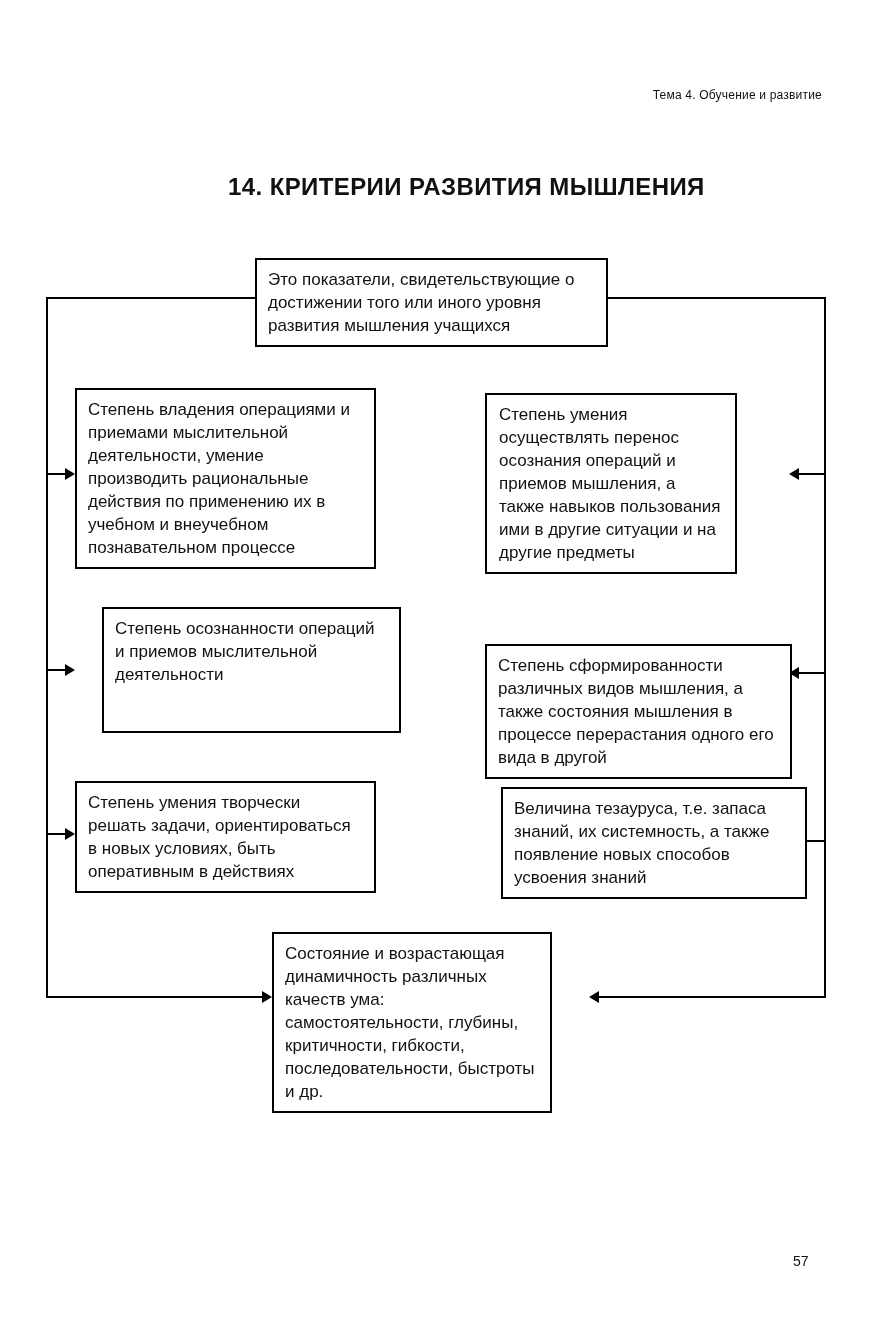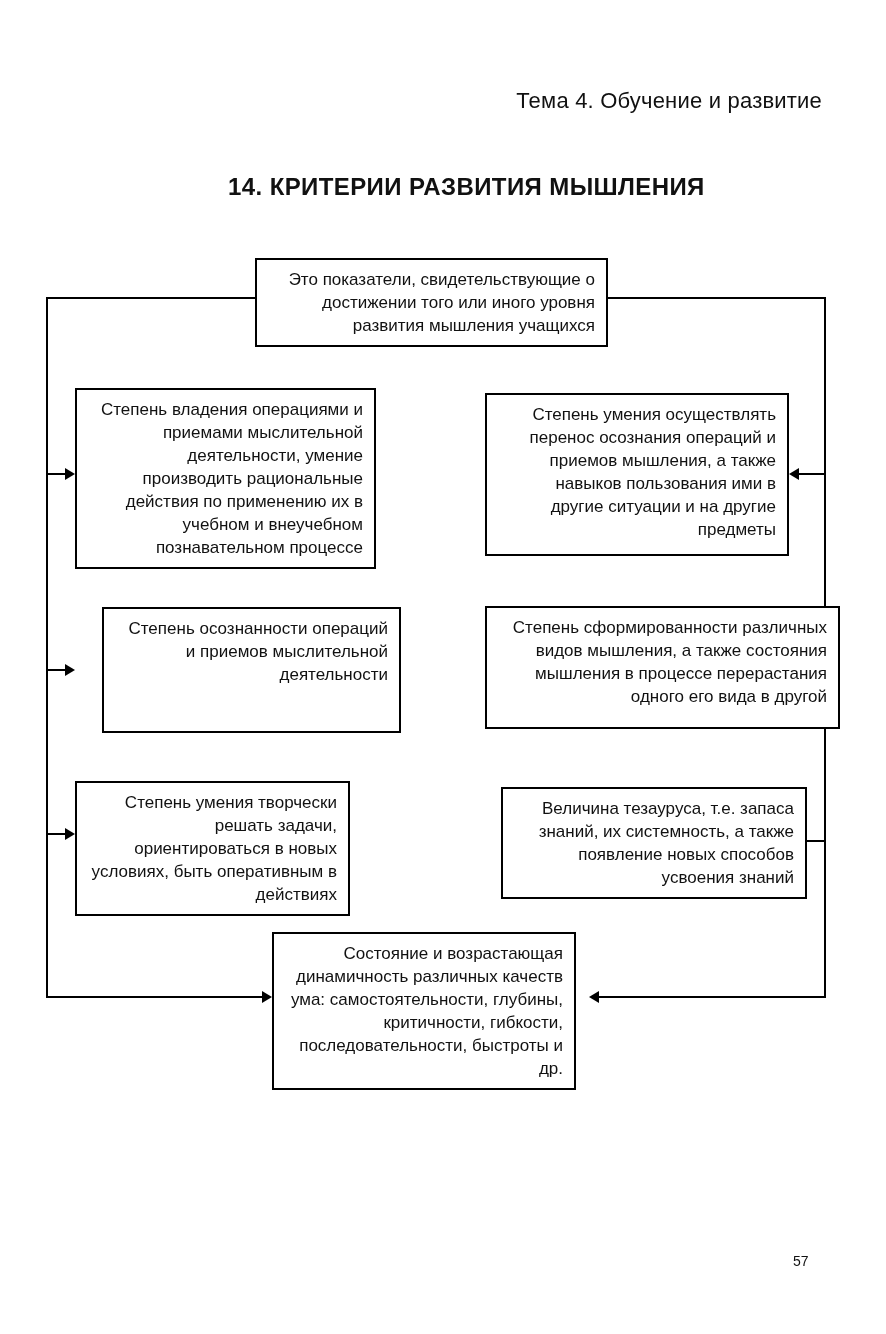--- a/index.html
+++ b/index.html
@@ -8,21 +8,21 @@
     width:886px;height:1334px;
     margin:0 auto;
     background:#ffffff;
     font-family:"Liberation Sans", sans-serif;
     color:#111;
     overflow:hidden;
   }
   .running-header{
     position:absolute;
     top:88px;right:64px;
-    font-size:22px;
+    font-size:12px;
     letter-spacing:0.2px;
   }
   .page-title{
     position:absolute;
     left:228px;top:173px;
     font-size:24px;
     font-weight:bold;
     letter-spacing:0.4px;
   }
   .page-number{
@@ -31,30 +31,30 @@
     font-size:14px;
   }
   .box{
     position:absolute;
     border:2px solid #000;
     background:#fff;
     box-sizing:border-box;
     padding:8px 11px;
     font-size:17px;
     line-height:23px;
-    text-align:right;
+    text-align:left;
   }
   .top-box{left:255px;top:258px;width:353px;min-height:77px;}
   .lb1{left:75px;top:388px;width:301px;min-height:172px;}
   .lb2{left:75px;top:607px;width:299px;min-height:126px;margin-left:27px;}
-  .lb3{left:75px;top:781px;width:275px;min-height:107px;}
-  .rb1{left:485px;top:393px;width:304px;min-height:163px;padding-left:12px;}
-  .rb2{left:485px;top:606px;width:355px;min-height:123px;}
+  .lb3{left:75px;top:781px;width:301px;min-height:107px;}
+  .rb1{left:485px;top:393px;width:252px;min-height:163px;padding-left:12px;}
+  .rb2{left:485px;top:644px;width:307px;min-height:123px;}
   .rb3{left:485px;top:787px;width:306px;min-height:110px;margin-left:16px;}
-  .bottom-box{left:272px;top:932px;width:304px;min-height:130px;}
+  .bottom-box{left:272px;top:932px;width:280px;min-height:130px;}
   .hl{position:absolute;height:2px;background:#000;}
   .vl{position:absolute;width:2px;background:#000;}
   .ar{position:absolute;width:0;height:0;
       border-top:6px solid transparent;border-bottom:6px solid transparent;
       border-left:10px solid #000;}
   .al{position:absolute;width:0;height:0;
       border-top:6px solid transparent;border-bottom:6px solid transparent;
       border-right:10px solid #000;}
 </style>
 </head>

